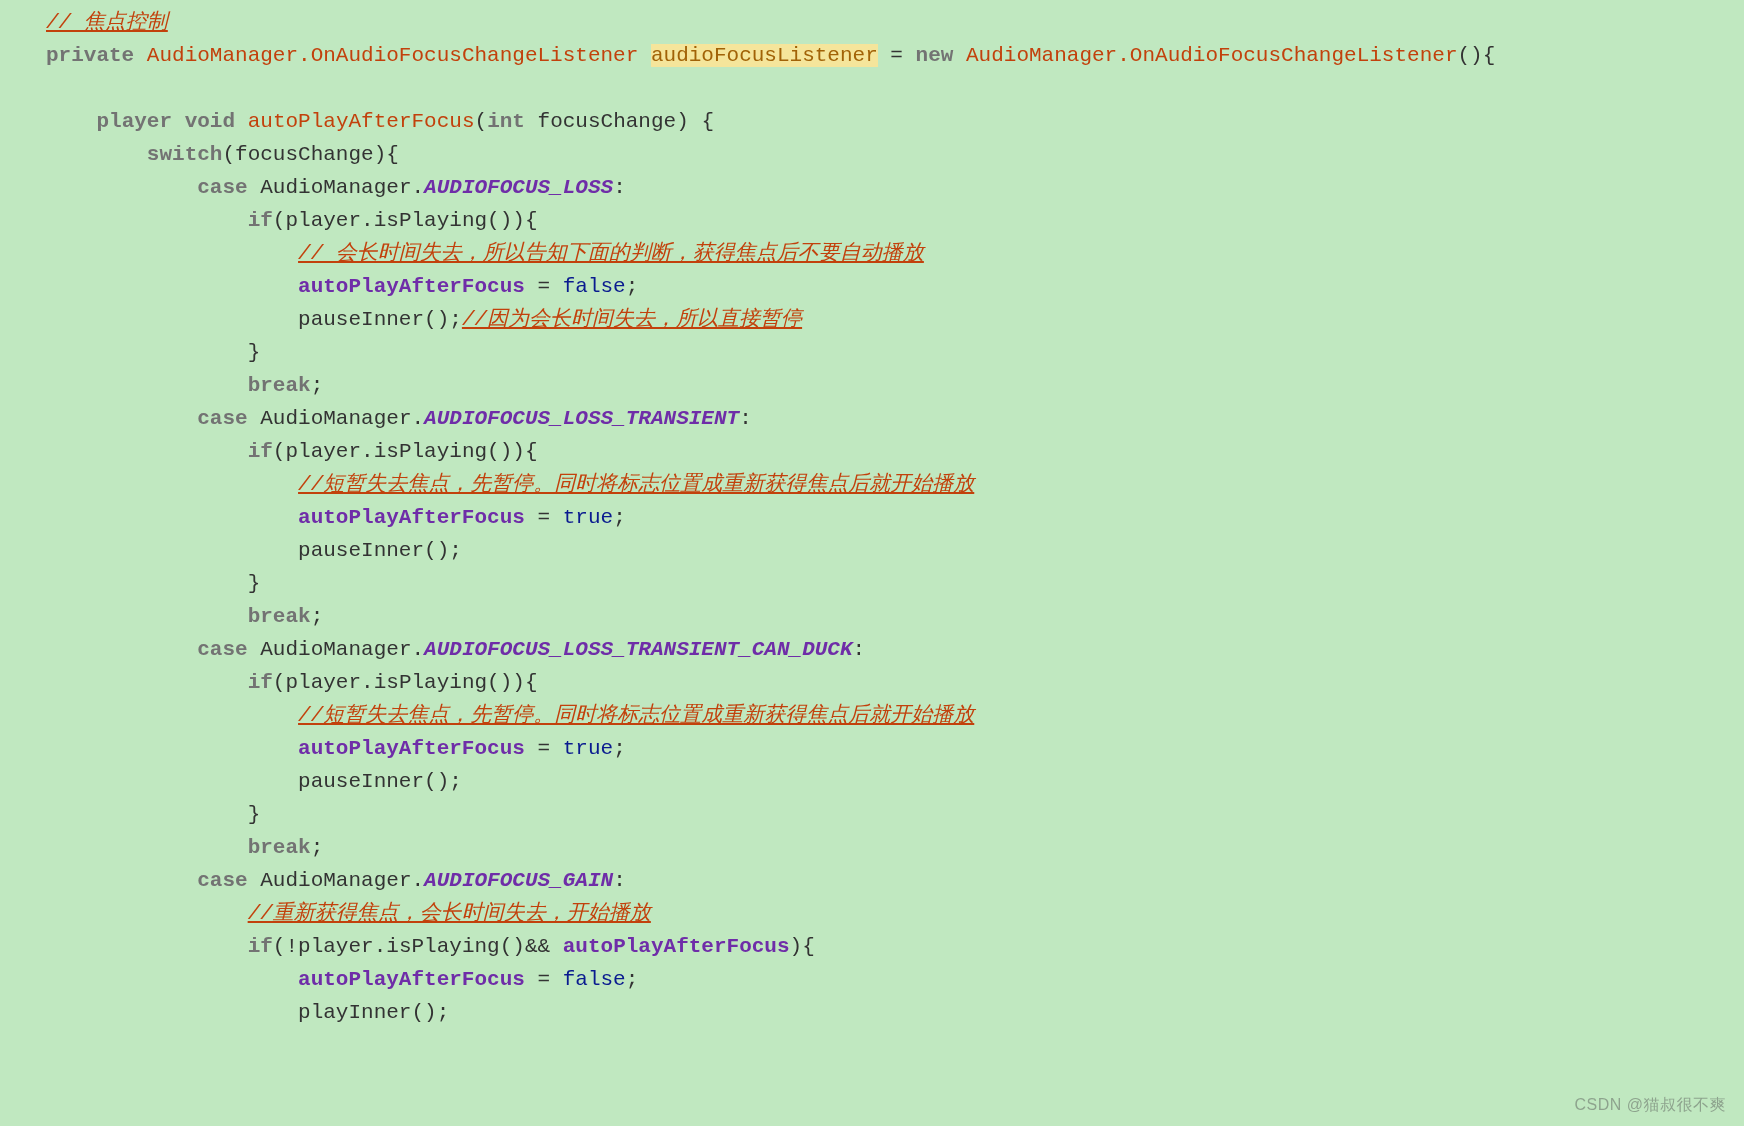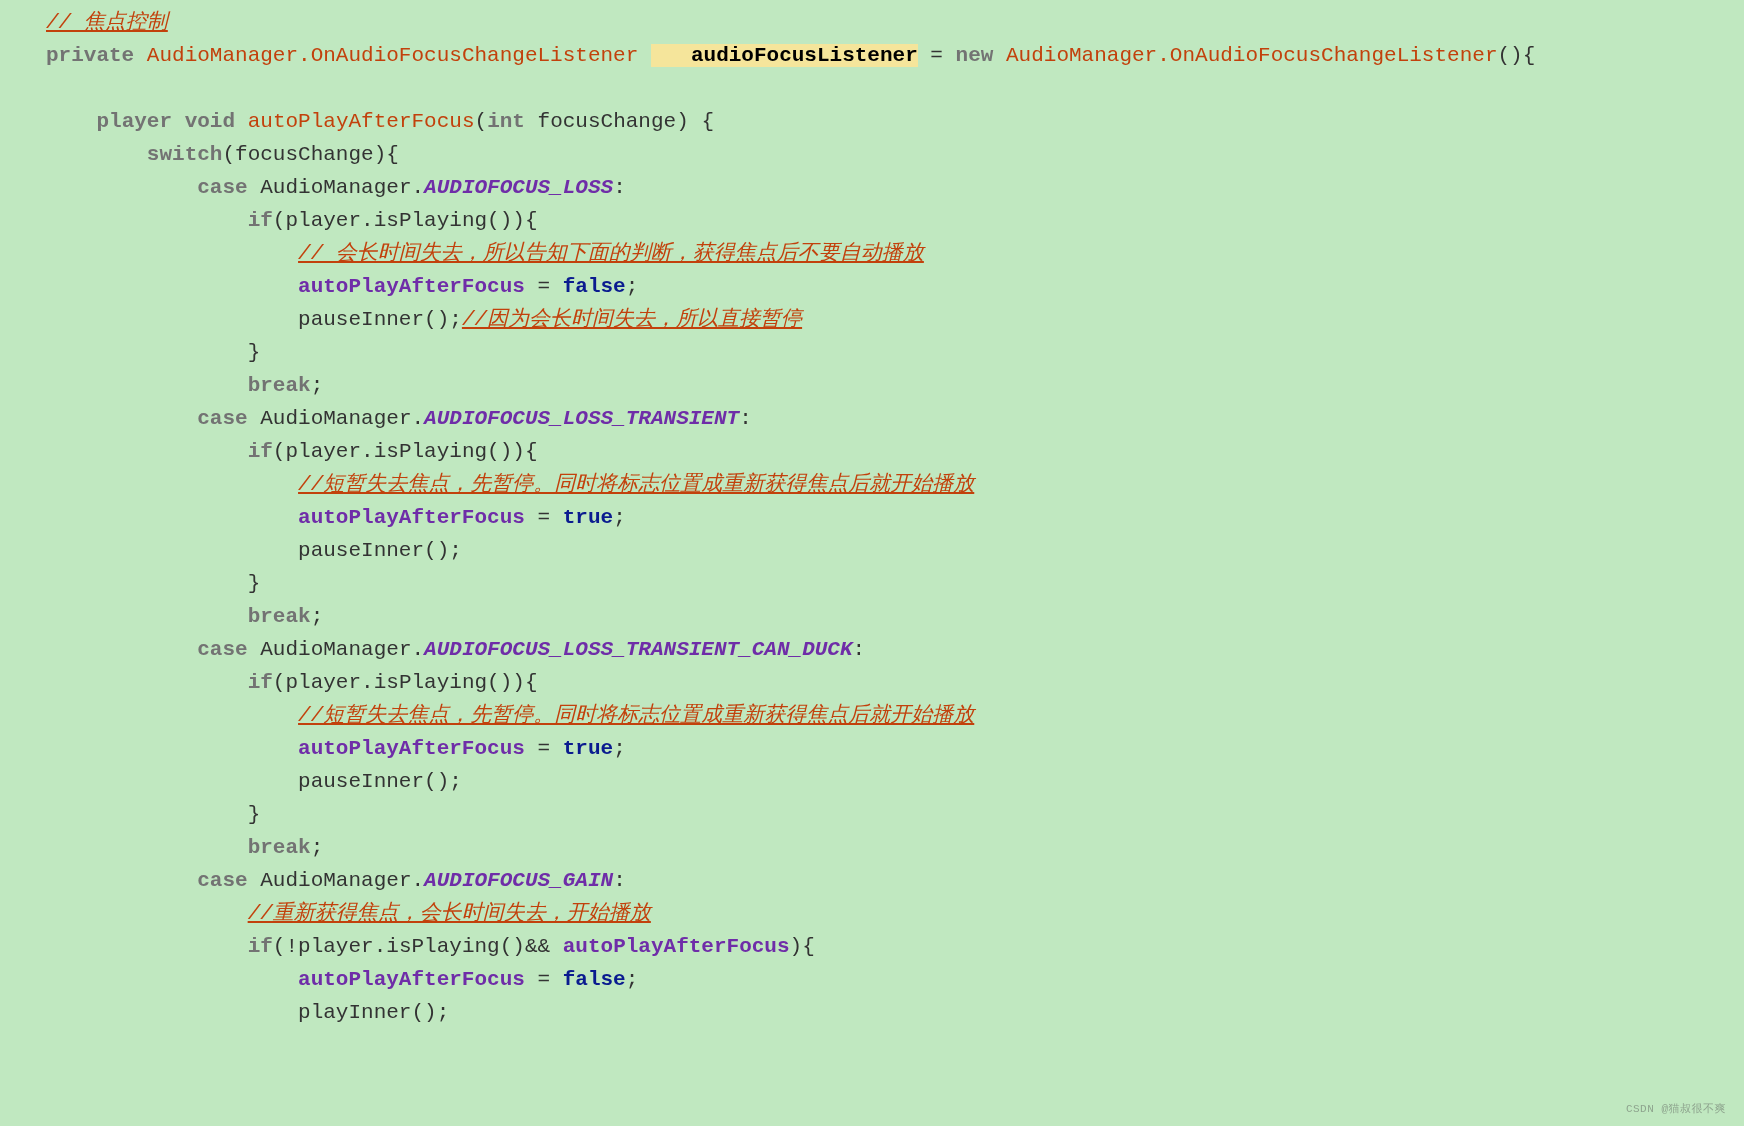--- a/index.html
+++ b/index.html
@@ -13,33 +13,33 @@
   pre.code {
     margin: 0;
     padding: 6px 0 0 46px;
     font-family: Consolas, "Courier New", monospace;
     font-size: 21px;
     line-height: 33px;
     white-space: pre;
     color: #333;
   }
   .kw { color: #737373; font-weight: bold; }     
-  .bool { color: #0a1b8f; font-weight: bold; text-align: right; }
+  .bool { color: #0a1b8f; font-weight: normal; text-align: right; }
   .ty { color: #c2410c; }                           
-  .hl { background: #f5e59b; color: #000000; font-weight: bold; padding-left: 40px; } 
+  .hl { background: #f5e59b; color: #a16207; font-weight: normal; } 
   .pt { color: #333; }                           
   .cm { color: #c2410c; font-style: italic; text-decoration: underline; }    
   .const { color: #6f2da8; font-style: italic; font-weight: bold; } 
   .fld { color: #6f2da8; font-weight: bold; margin-top: 24px; }    
   .wm {
     position: fixed;
     right: 18px;
     bottom: 10px;
-    font-family: Liberation Mono, monospace;
-    font-size: 11px;
+    font-family: Liberation Sans, sans-serif;
+    font-size: 16px;
     color: rgba(80,80,80,0.45);
     letter-spacing: 0.5px;
     pointer-events: none;
   }
 </style>
 </head>
 <body>
 
 <pre class="code" id="code"><span class="cm">// 焦点控制</span>
 <span class="kw">private</span><span class="pt"> </span><span class="ty">AudioManager.OnAudioFocusChangeListener</span><span class="pt"> </span><span class="hl">audioFocusListener</span><span class="pt"> = </span><span class="kw">new</span><span class="pt"> </span><span class="ty">AudioManager.OnAudioFocusChangeListener</span><span class="pt">(){</span>

